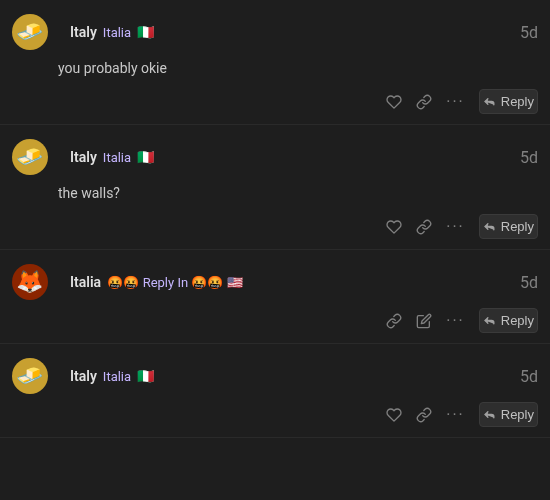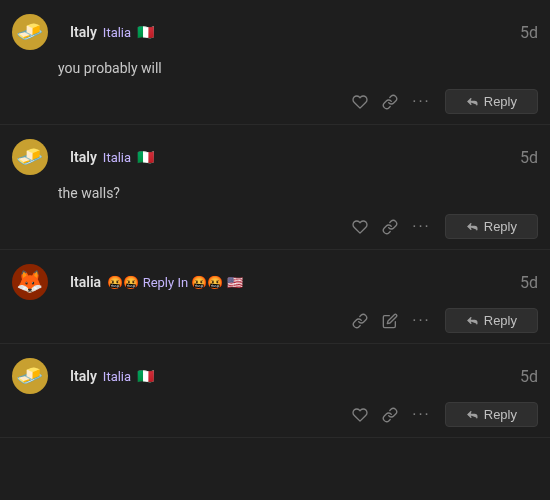--- a/index.html
+++ b/index.html
@@ -81,21 +81,21 @@
       transition: color 0.15s;
     }
 
     .reply-btn {
       display: flex;
       align-items: center;
       gap: 5px;
       background: #2e2e2e;
       border: 1px solid #3a3a3a;
       border-radius: 4px;
-      padding: 4px 20px;
+      padding: 4px 3px;
       color: #c0c0c0;
       cursor: pointer;
       font-size: 13px;
       transition: background 0.15s;
     }
 
     .reply-btn svg {
       width: 13px;
       height: 13px;
       fill: #a0a0a0;
@@ -163,21 +163,21 @@
       <span class="butter-icon">🧈</span>
     </div>
       <div class="post-meta">
         <span class="username">Italy</span>
         <span class="tag">Italia</span>
         <span class="emoji">🇮🇹</span>
         <span class="timestamp">5d</span>
       </div>
     </div>
     <div class="post-content">
-      you probably will
+      you probably okie
     </div>
     <div class="post-actions">
       <span class="action-icon">
           <svg class="icon-svg" viewBox="0 0 24 24" xmlns="http://www.w3.org/2000/svg">
     <path d="M20.84 4.61a5.5 5.5 0 0 0-7.78 0L12 5.67l-1.06-1.06a5.5 5.5 0 0 0-7.78 7.78l1.06 1.06L12 21.23l7.78-7.78 1.06-1.06a5.5 5.5 0 0 0 0-7.78z"></path>
   </svg>
         </span>
         <span class="action-icon">
           <svg class="icon-svg" viewBox="0 0 24 24" xmlns="http://www.w3.org/2000/svg">
     <path d="M10 13a5 5 0 0 0 7.54.54l3-3a5 5 0 0 0-7.07-7.07l-1.72 1.71"></path>

